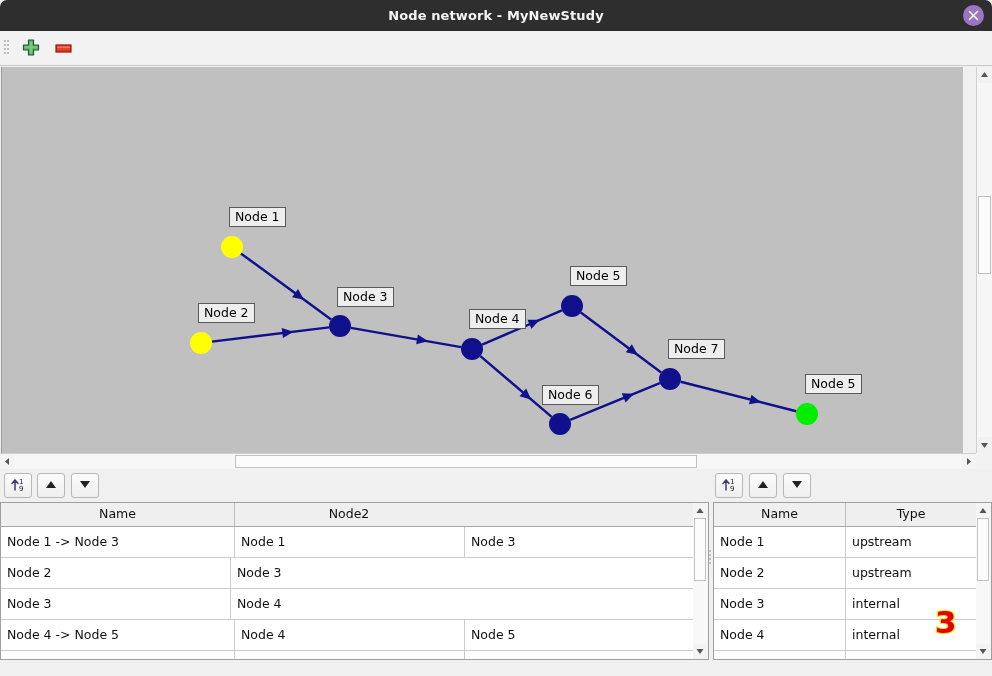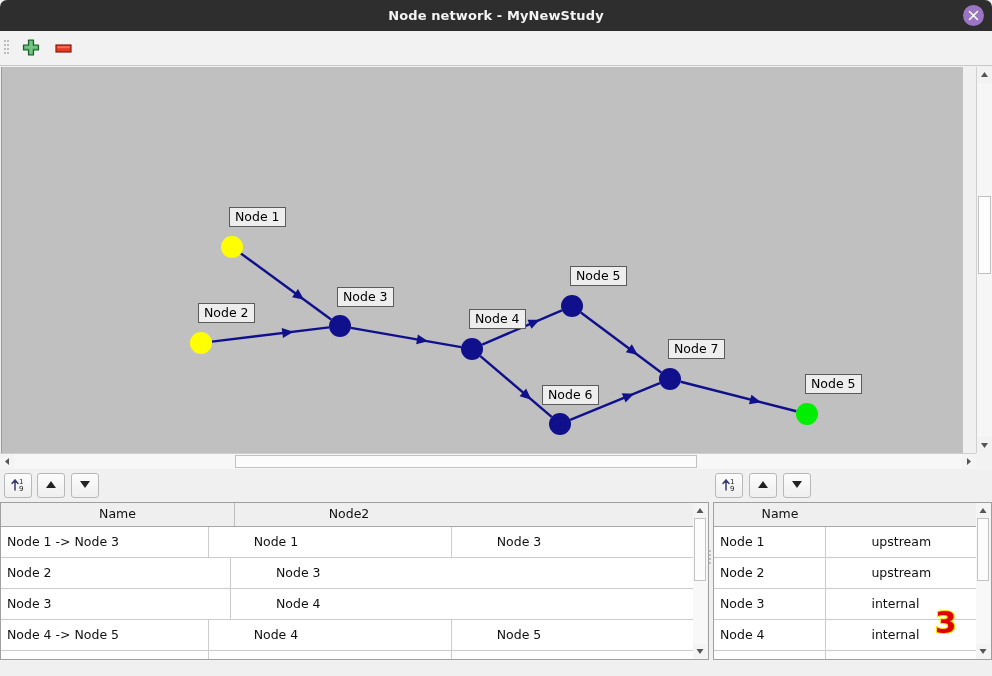--- a/index.html
+++ b/index.html
@@ -184,21 +184,21 @@
     border: 1px solid #9f9f9f;
     box-sizing: border-box;
     overflow: hidden;
   }
   .thead { display:flex; height:23px; background:#efefef; border-bottom:1px solid #a8a8a8; }
   .th {
     text-align:center; line-height:22px; font-size:12.5px; color:#111;
     border-right:1px solid #bdbdbd; box-sizing:border-box; overflow:hidden;
   }
   .th:last-child { border-right:none; }
-  .trow { display:flex; height:30px; border-bottom:1px solid #cccccc;gap:39px; }
+  .trow { display:flex; height:30px; border-bottom:1px solid #cccccc; }
   .td {
     line-height:29px; padding-left:6px; font-size:12.5px; color:#111;
     border-right:1px solid #cccccc; box-sizing:border-box; overflow:hidden;
     white-space:nowrap;
   }
   .td:last-child { border-right:none; }
 
   .tvscroll {
     position:absolute; width:16px;
     background:#f4f4f4; border:1px solid #9f9f9f; border-left:none; box-sizing:border-box;
@@ -427,20 +427,21 @@
       <div class="tbtn" style="left:70px">
         <svg width="24" height="21" viewBox="0 0 24 21">
             <path d="M12 14 L17 7 L7 7 Z" fill="#222"></path>
           </svg>
       </div>
     </div>
 
     <div class="table" style="left:0; top:32px; width:264px; height:158px;" id="nodes-table">
       <div class="thead" id="nodes-head">
           <div class="th" style="width: 132px;">Name</div>
+          <div class="th" style="width: 130px;">Type</div>
         </div>
       <div id="nodes-body">
           <div class="trow">
             <div class="td" style="width: 132px;">Node 1</div>
             <div class="td" style="width: 130px;">upstream</div>
           </div>
           <div class="trow">
             <div class="td" style="width: 132px;">Node 2</div>
             <div class="td" style="width: 130px;">upstream</div>
           </div>

